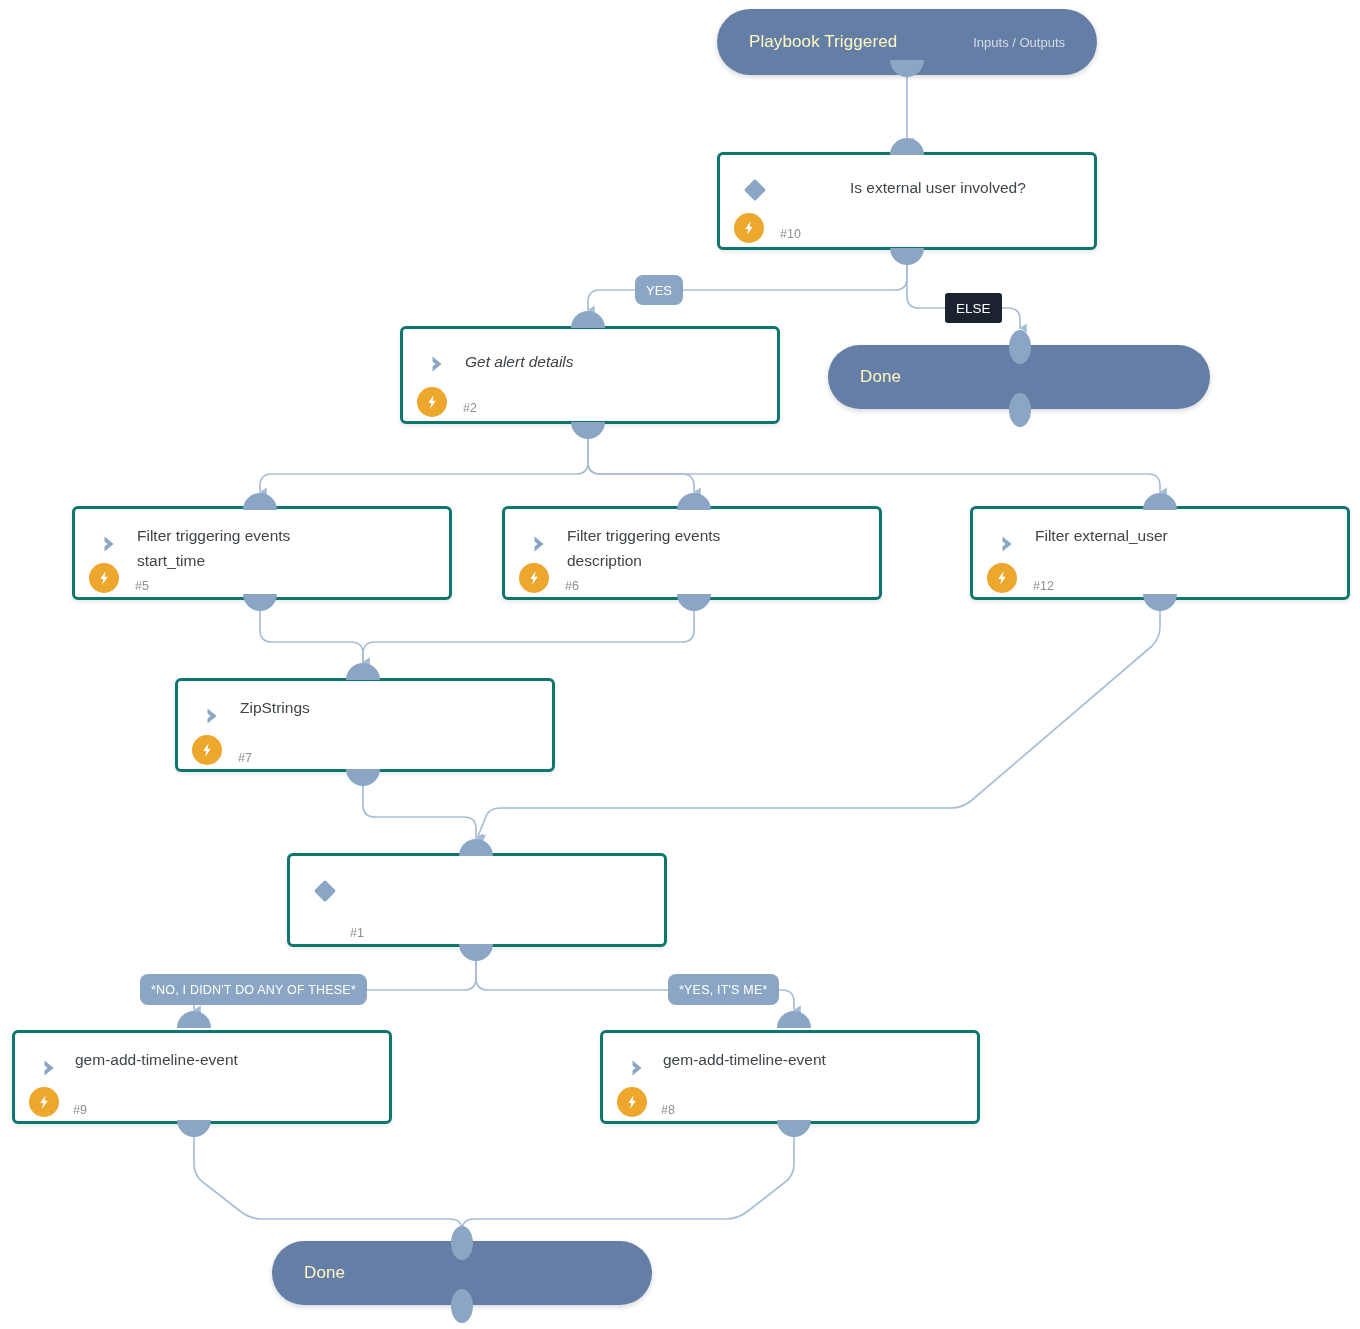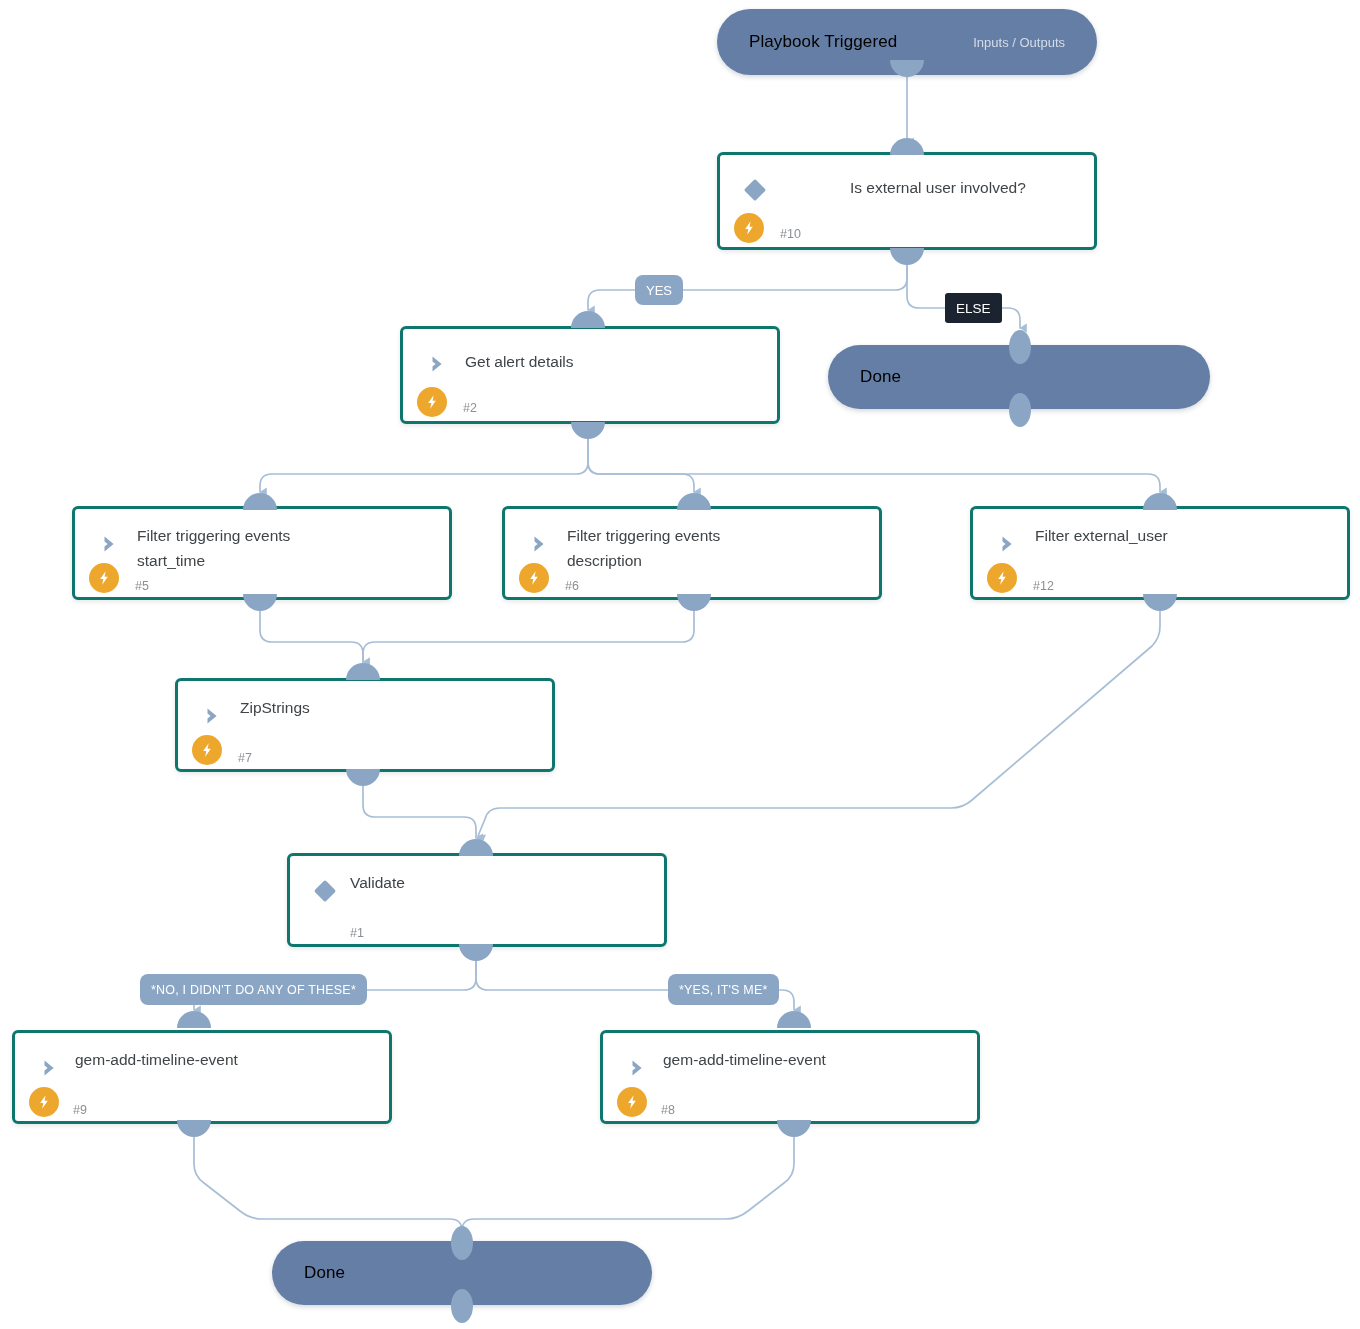--- a/index.html
+++ b/index.html
@@ -35,21 +35,21 @@
     background: #667architecture;
     background: #6679a0;
     border-radius: 34px;
     display: flex;
     align-items: center;
     box-shadow: 0 2px 5px rgba(60,70,90,0.22);
   }
   .pill.trigger { background: #657ea5; }
   .pill.done { background: #657ea5; }
   .pill-title {
-    color: #000000;
+    color: #fef9c3;
     font-size: 17px;
     margin-left: 32px;
     letter-spacing: .1px;
     text-align: right;
   }
   .pill-sub {
     color: #d5dce8;
     font-size: 13px;
     margin-left: auto;
     margin-right: 32px;
@@ -245,21 +245,21 @@
     <span class="pill-title">Done</span>
   </div>
 
   <div class="card" style="left:400px;top:326px;width:380px;height:98px;">
     <span class="card-icon">
       <svg width="26" height="26" viewBox="0 0 26 26">
         <path d="M7.5 5.6 L16.6 13 L7.5 20.4 L7.5 15.6 L10.6 13 L7.5 10.4 Z" fill="#8ba6c4"></path>
         <path d="M13.2 5.6 L22.3 13 L13.2 20.4 L13.2 15.6 L16.3 13 L13.2 10.4 Z" fill="#8ba6c4" opacity="0"></path>
       </svg>
     </span>
-    <span class="card-title indent2" style="left:62px;">Get alert details</span>
+    <span class="card-title indent2" style="left:62px;font-style:italic;">Get alert details</span>
     <span class="card-badge" style="top:58px;">
       <svg width="16" height="16" viewBox="0 0 16 16">
         <path d="M9.6 1.2 L4.2 9.1 L7.3 9.1 L6.2 14.8 L11.8 6.7 L8.6 6.7 Z" fill="#ffffff"></path>
       </svg>
     </span>
     <span class="card-num" style="left:60px;top:72px;">#2</span>
   </div>
 
   <div class="card" style="left:72px;top:506px;width:380px;height:94px;">
     <span class="card-icon">
@@ -322,21 +322,20 @@
     </span>
     <span class="card-num" style="left:60px;top:70px;">#7</span>
   </div>
 
   <div class="card" style="left:287px;top:853px;width:380px;height:94px;">
     <span class="card-icon">
       <svg width="26" height="26" viewBox="0 0 26 26">
         <rect x="5.2" y="5.2" width="15.6" height="15.6" rx="1.6" transform="rotate(45 13 13)" fill="#8ba6c4"></rect>
       </svg>
     </span>
-    <span class="card-title" style="left:60px;top:14px;">Validate</span>
     <span class="card-num" style="left:60px;top:70px;">#1</span>
   </div>
 
   <div class="elabel cond" style="left:140px;top:974px;">*NO, I DIDN'T DO ANY OF THESE*</div>
   <div class="elabel cond" style="left:668px;top:974px;">*YES, IT'S ME*</div>
 
   <div class="card" style="left:12px;top:1030px;width:380px;height:94px;">
     <span class="card-icon">
       <svg width="26" height="26" viewBox="0 0 26 26">
         <path d="M7.5 5.6 L16.6 13 L7.5 20.4 L7.5 15.6 L10.6 13 L7.5 10.4 Z" fill="#8ba6c4"></path>

